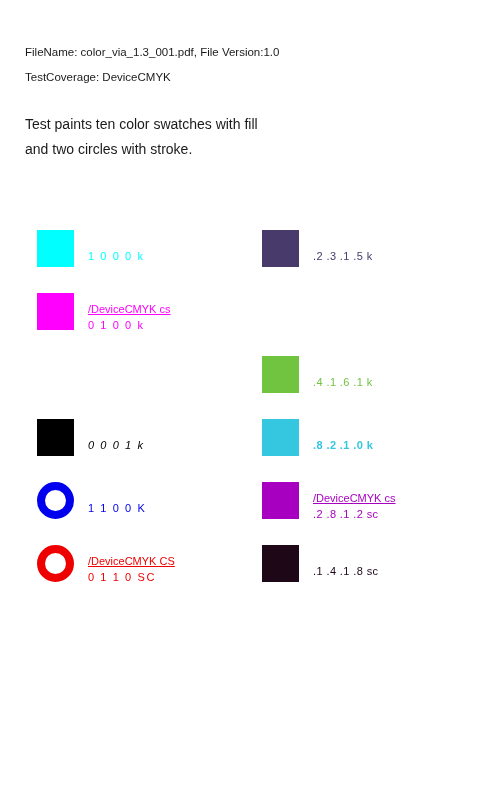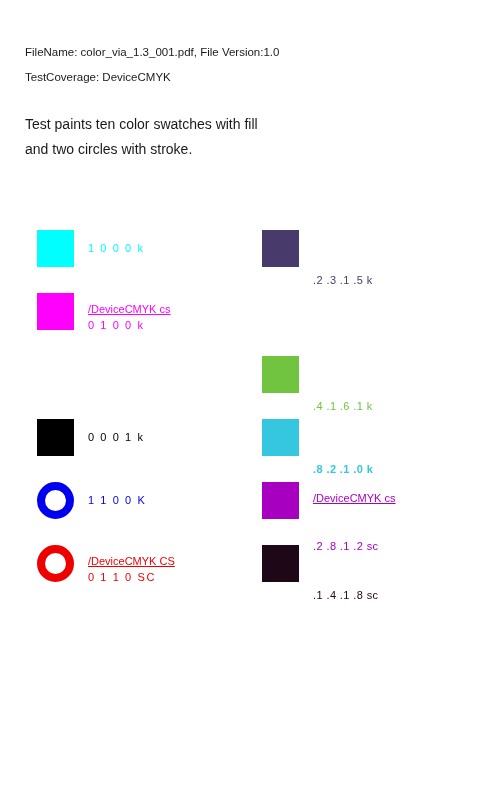--- a/index.html
+++ b/index.html
@@ -76,33 +76,32 @@
   }
 
   .label {
     position: absolute;
     left: 51px;
     top: 0;
     font-size: 11px;
     line-height: 16px;
     white-space: pre;
   }
-  .label.one-line  { top: 10px; }
+  .label.one-line  { top: 18px; }
   .label.two-line  { top: 8px; }
 
   .lbl-op {
     letter-spacing: 0px;
     text-decoration: underline;
   }
   .lbl-nums {
     letter-spacing: 1.6px;
   }
   .lbl-nums-tight {
     letter-spacing: 0.4px;
-    margin-top: 32px;
   }
 </style>
 </head>
 <body>
 
 <div id="header">
   <div class="hdr-line">FileName: color_via_1.3_001.pdf, File Version:1.0</div>
   <div class="hdr-line">TestCoverage: DeviceCMYK</div>
 </div>
 
@@ -113,21 +112,21 @@
 
 <div id="swatch-grid">
     <div class="swatch-row col-left" style="top: 230px;">
       <div class="mark fill" style="background: rgb(0, 255, 255);"></div>
       <div class="label one-line" style="color: rgb(0, 255, 255);"><div class="lbl-nums">1 0 0 0 k</div></div>
     </div>
     <div class="swatch-row col-left" style="top: 293px;">
       <div class="mark fill" style="background: rgb(255, 0, 255);"></div>
       <div class="label two-line" style="color: rgb(255, 0, 255);"><div class="lbl-op">/DeviceCMYK cs</div><div class="lbl-nums">0 1 0 0 k</div></div>
     </div>
-    <div class="swatch-row col-left" style="top: 419px;">
+    <div class="swatch-row col-left" style="top: 419px; font-style: italic;">
       <div class="mark fill" style="background: rgb(0, 0, 0);"></div>
       <div class="label one-line" style="color: rgb(0, 0, 0);"><div class="lbl-nums">0 0 0 1 k</div></div>
     </div>
     <div class="swatch-row col-left" style="top: 482px; text-align: center;">
       <div class="mark ring" style="border-color: rgb(0, 0, 238);"></div>
       <div class="label one-line" style="color: rgb(0, 0, 238);"><div class="lbl-nums">1 1 0 0 K</div></div>
     </div>
     <div class="swatch-row col-left" style="top: 545px;">
       <div class="mark ring" style="border-color: rgb(238, 0, 0);"></div>
       <div class="label two-line" style="color: rgb(238, 0, 0);"><div class="lbl-op">/DeviceCMYK CS</div><div class="lbl-nums">0 1 1 0 SC</div></div>

